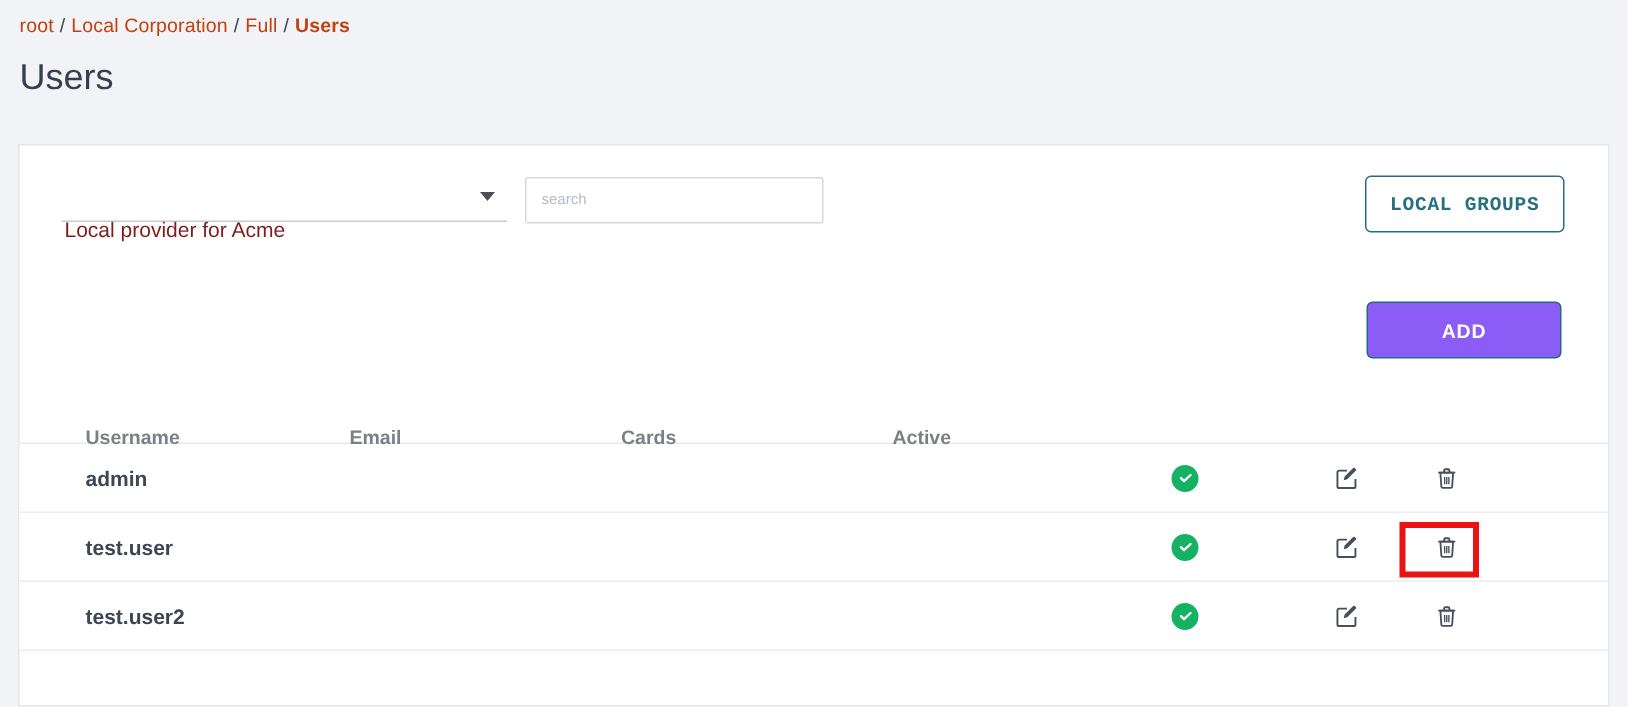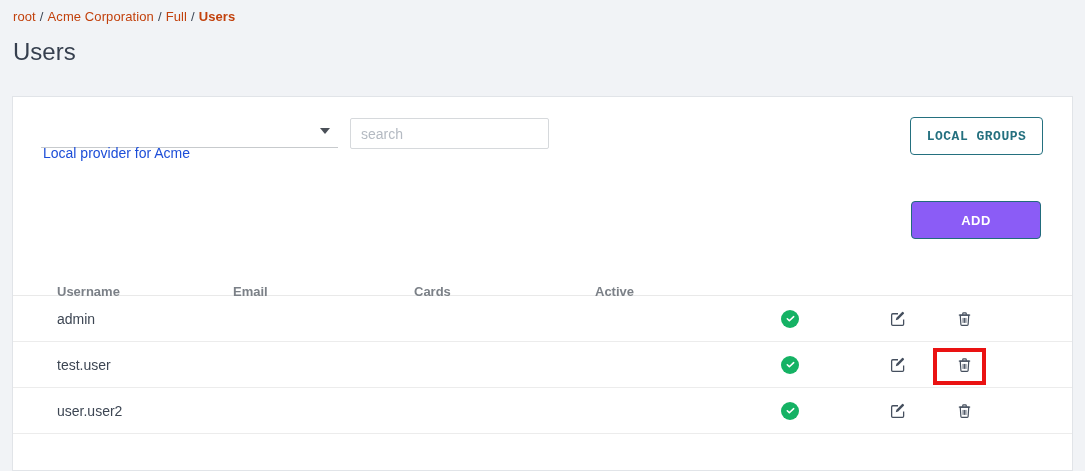--- a/index.html
+++ b/index.html
@@ -30,32 +30,32 @@
     border: 1px solid #e1e4e8;
   }
   
   .provider-select {
     position: absolute; left: 28px; top: 18px;
     width: 297px; height: 33px;
     border-bottom: 1px solid #c7cacd;
     display: flex; align-items: center; justify-content: space-between;
     cursor: pointer;
   }
-  .provider-select .sel-value { font-size: 14px; color: #1d4ed8; padding-left: 2px; margin-top: 44px; }
+  .provider-select .sel-value { font-size: 14px; color: #7f1d1d; padding-left: 2px; margin-top: 44px; }
   .provider-select .sel-arrow {
     width: 0; height: 0; margin-right: 8px;
     border-left: 5px solid transparent;
     border-right: 5px solid transparent;
     border-top: 6px solid #4a5058;
   }
   .search-input {
     position: absolute; left: 337px; top: 21px;
     width: 199px; height: 31px;
     border: 1px solid #d6d9dc; border-radius: 2px;
-    padding: 0 10px; font-size: 14px; color: #3f4956;
+    padding: 0 10px; font-size: 10px; color: #3f4956;
     outline: none; background: #ffffff;
     font-family: "Liberation Sans", sans-serif;
   }
   .search-input::placeholder { color: #b4bac2; }
   .btn {
     position: absolute; border-radius: 4px; cursor: pointer;
     font-size: 13px; font-weight: bold; letter-spacing: 0.5px;
     font-family: "Liberation Sans", sans-serif;
     display: flex; align-items: center; justify-content: center;
   }
@@ -72,21 +72,21 @@
   .trow {
     display: grid;
     grid-template-columns: 176px 181px 181px 177px 92px 67px 67px 1fr;
     padding-left: 44px;
     align-items: center;
     border-bottom: 1px solid #ececec;
   }
   .trow.head { height: 40px; border-bottom: 1px solid #e9e9e9; }
   .trow.body-row { height: 46px; background: #ffffff; }
   .th { font-size: 13px; font-weight: bold; color: #7b8087; margin-top: 28px; }
-  .td { font-size: 14px; color: #3d4653; }
+  .td { font-size: 14px; color: #3d4653; font-weight: bold; }
   .cell-icon { display: flex; justify-content: flex-start; }
   .cell-action { display: flex; justify-content: center; }
   .icon-btn {
     background: none; border: none; cursor: pointer; padding: 2px;
     display: flex; align-items: center; justify-content: center;
   }
   .check-icon {
     width: 18px; height: 18px; border-radius: 50%;
     background: #15b264; margin-left: 9px;
     display: flex; align-items: center; justify-content: center;
@@ -97,21 +97,21 @@
     position: absolute; left: 933px; top: 348px;
     width: 53px; height: 37px;
     border: 4px solid #ea1212;
     pointer-events: none;
   }
 </style>
 </head>
 <body>
 
 <div class="breadcrumb">
-  <span class="crumb">root</span><span class="sep">/</span><span class="crumb">Acme Corporation</span><span class="sep">/</span><span class="crumb">Full</span><span class="sep">/</span><span class="crumb last">Users</span>
+  <span class="crumb">root</span><span class="sep">/</span><span class="crumb">Local Corporation</span><span class="sep">/</span><span class="crumb">Full</span><span class="sep">/</span><span class="crumb last">Users</span>
 </div>
 
 <h1 class="page-title">Users</h1>
 
 <div class="card">
 
   <div class="provider-select">
     <span class="sel-value">Local provider for Acme</span>
     <span class="sel-arrow"></span>
   </div>
@@ -201,21 +201,21 @@
                 <path d="M6 6.5l.9 13.2a1.3 1.3 0 0 0 1.3 1.2h7.6a1.3 1.3 0 0 0 1.3-1.2L18 6.5z"></path>
                 <path d="M10 10.5v7M12 10.5v7M14 10.5v7" stroke-width="1.3"></path>
               </svg>
           </span>
         </button>
       </div>
       <div></div>
     </div>
 
     <div class="trow body-row">
-      <div class="td">user.user2</div>
+      <div class="td">test.user2</div>
       <div class="td"></div>
       <div class="td"></div>
       <div class="td"></div>
       <div class="cell-icon">
         <span class="check-icon">
           <svg class="svg-ic" width="11" height="11" viewBox="0 0 24 24">
               <path d="M5 12.5l4.5 4.5L19 8" fill="none" stroke="#ffffff" stroke-width="3.4" stroke-linecap="round" stroke-linejoin="round"></path>
             </svg>
         </span>
       </div>

